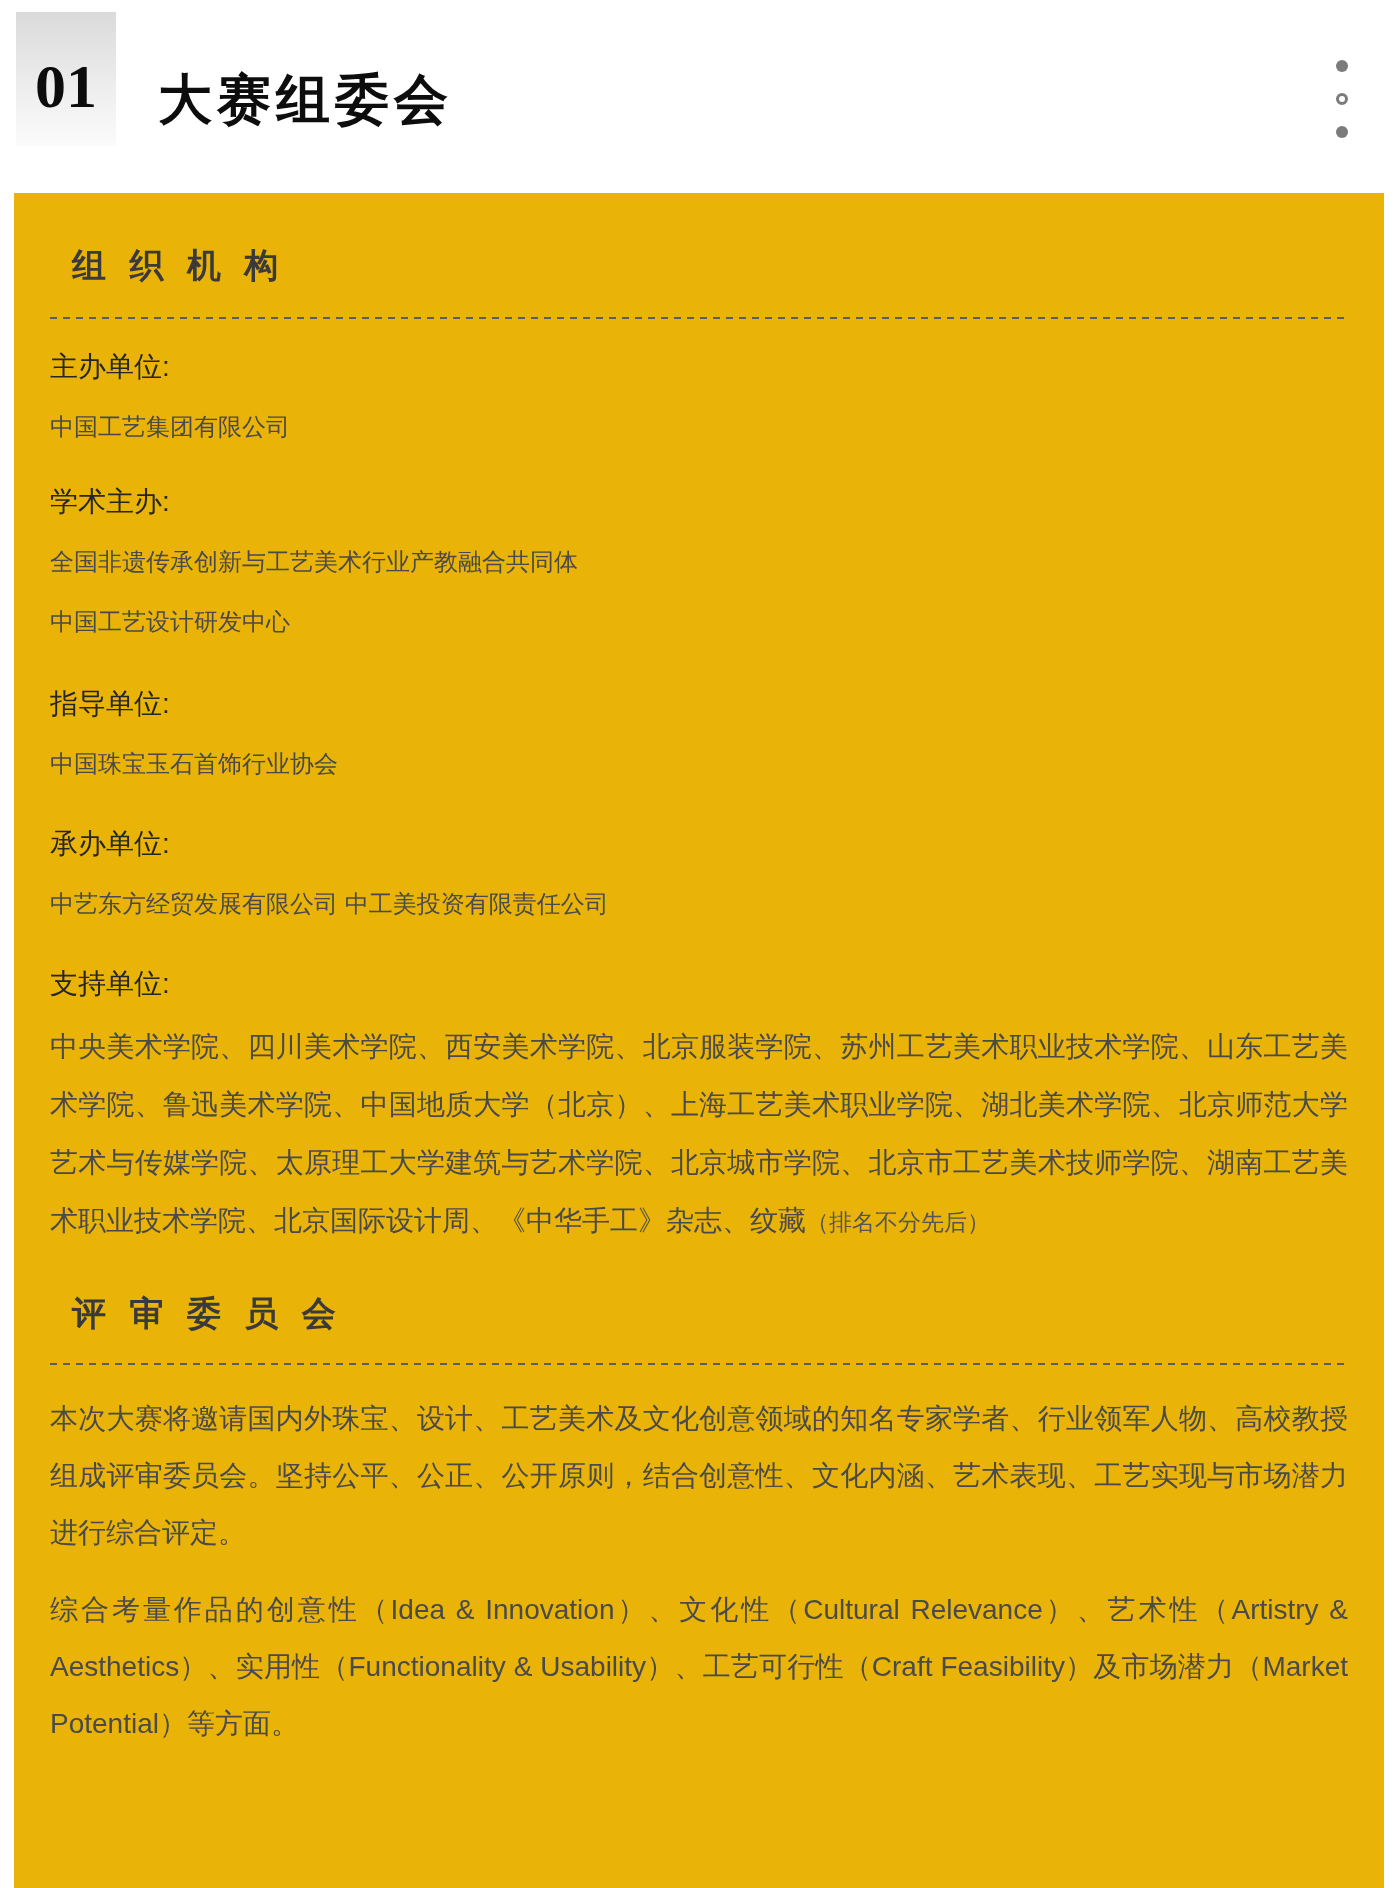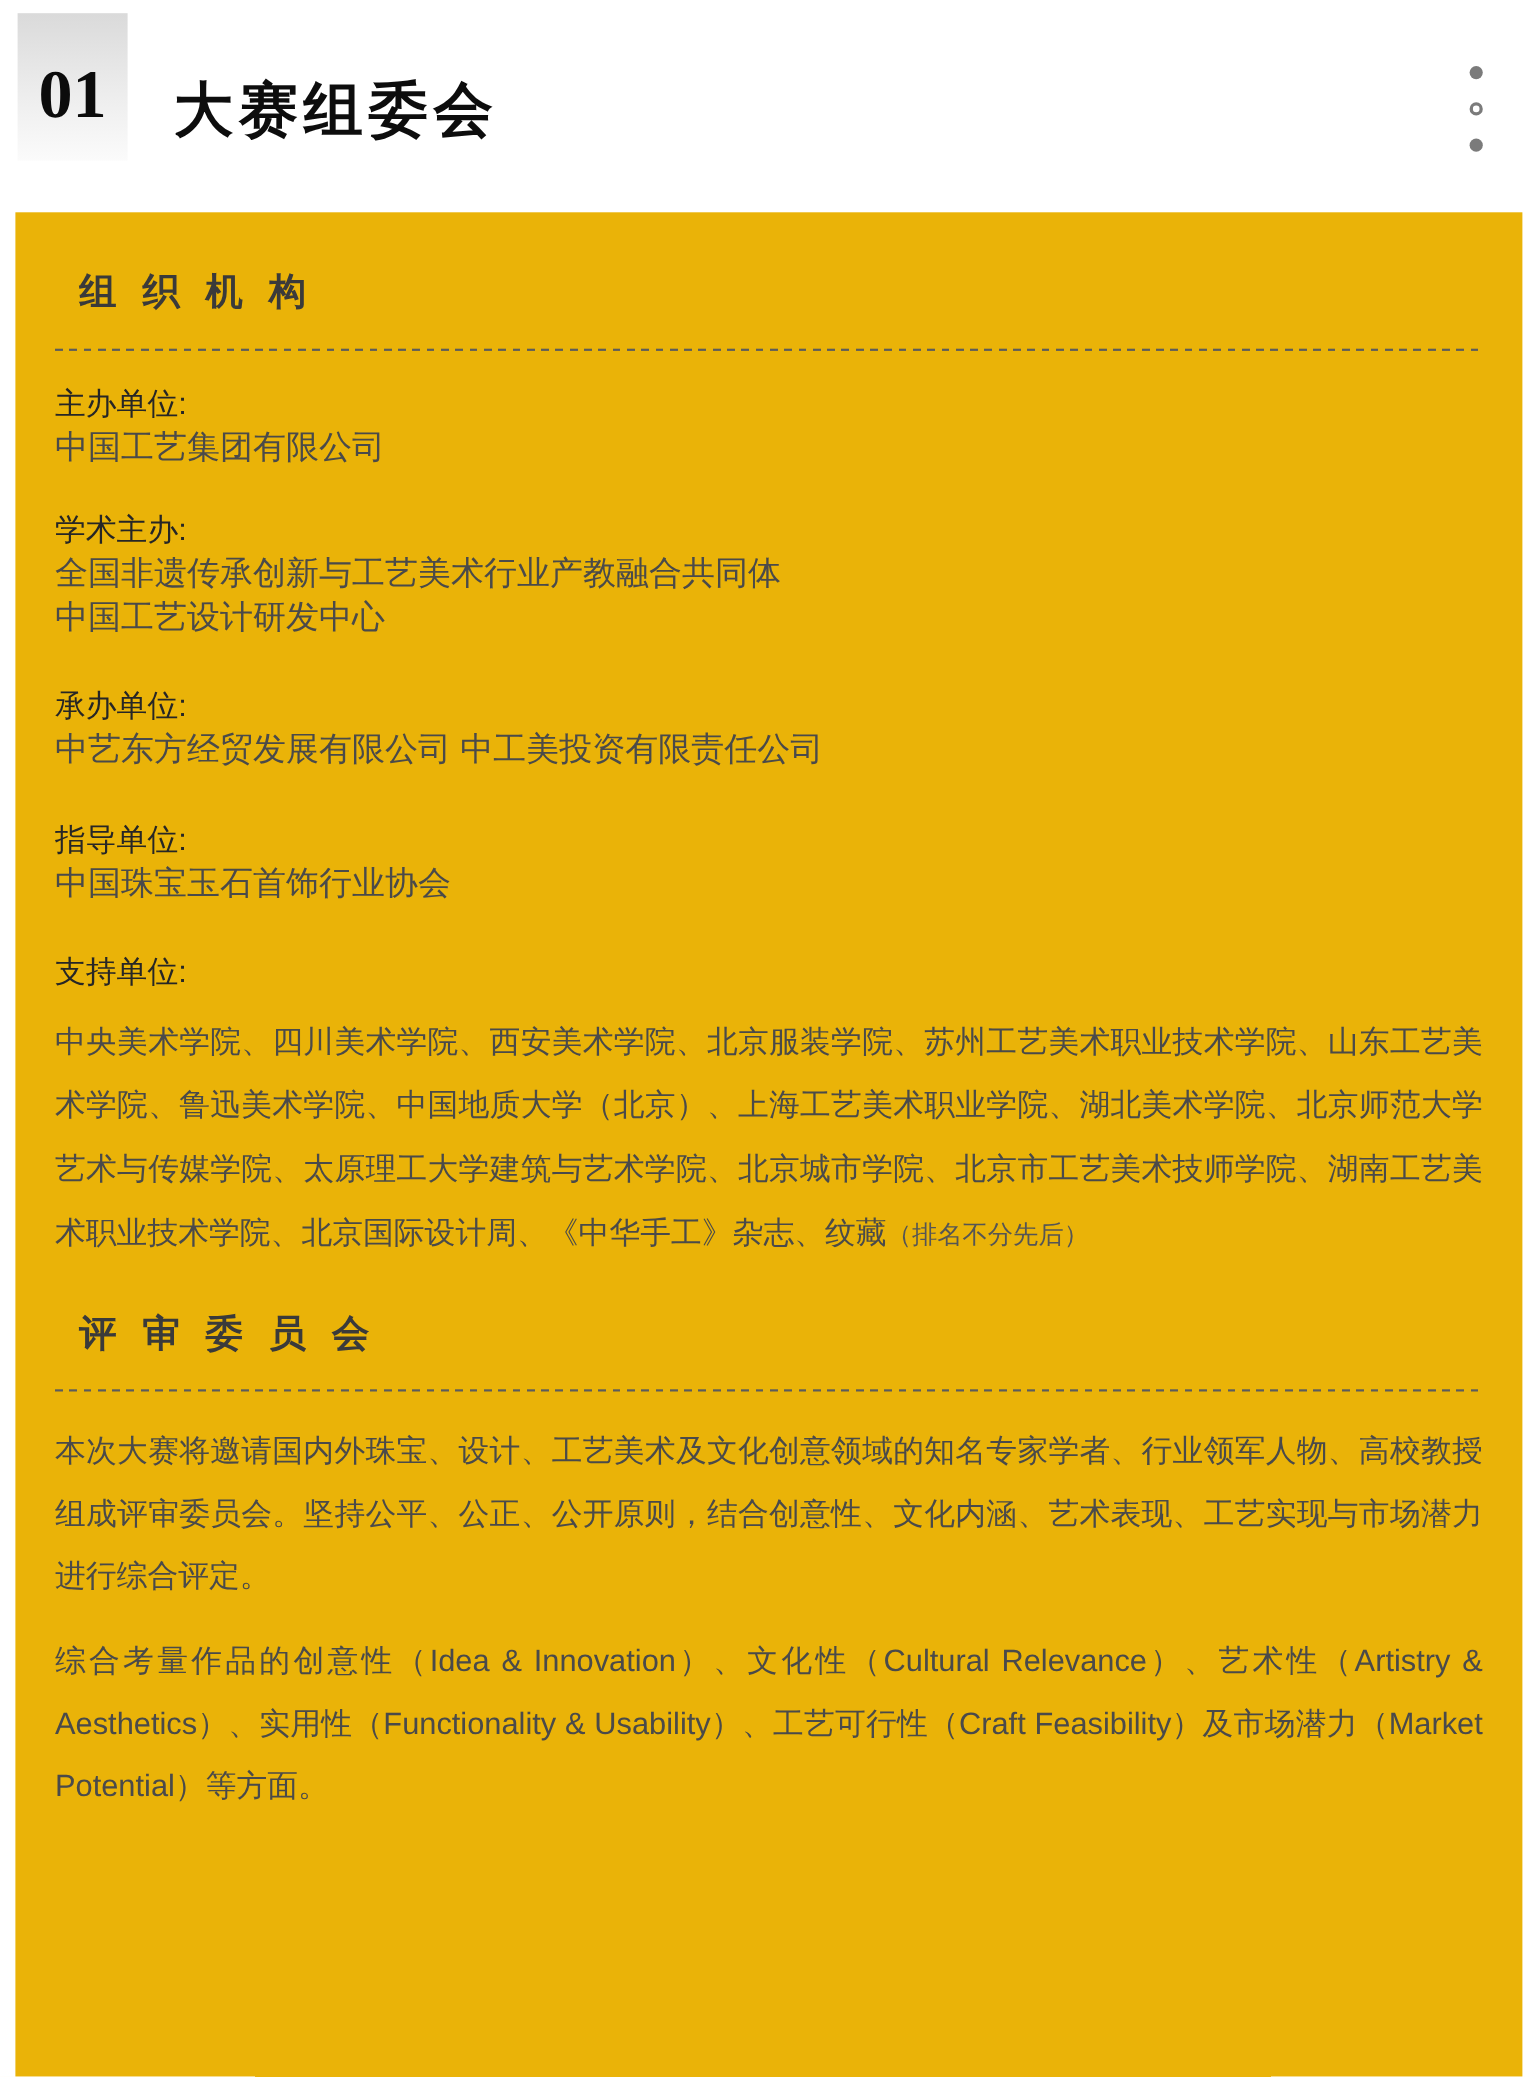--- a/index.html
+++ b/index.html
@@ -81,24 +81,25 @@
     font-weight: 400;
     color: #262626;
   }
   .g1 .group-label { margin-top: 28px; }
   .g2 .group-label { margin-top: 35px; }
   .g3 .group-label { margin-top: 42px; }
   .g4 .group-label { margin-top: 40px; }
   .g5 .group-label { margin-top: 40px; }
 
   .group-line {
-    font-size: 30px;
+    font-size: 24px;
     line-height: 40px;
     font-weight: 400;
     color: #4a4a4a;
+    margin-top: 20px;
   }
   .g1 .group-line:first-of-type { margin-top: 18px; }
   .g2 .group-line:first-of-type { margin-top: 22px; }
   .g3 .group-line:first-of-type { margin-top: 15px; }
 
   .support-list {
     margin-top: 14px;
     font-size: 28px;
     line-height: 58px;
     font-weight: 400;
@@ -147,28 +148,28 @@
         <p class="group-label">主办单位:</p>
         <p class="group-line">中国工艺集团有限公司</p>
       </div>
 
       <div class="group g2">
         <p class="group-label">学术主办:</p>
         <p class="group-line">全国非遗传承创新与工艺美术行业产教融合共同体</p>
         <p class="group-line">中国工艺设计研发中心</p>
       </div>
 
+      <div class="group g3">
+        <p class="group-label">指导单位:</p>
+        <p class="group-line">中国珠宝玉石首饰行业协会</p>
+      </div>
+
       <div class="group g4">
         <p class="group-label">承办单位:</p>
         <p class="group-line">中艺东方经贸发展有限公司 中工美投资有限责任公司</p>
-      </div>
-
-      <div class="group g3">
-        <p class="group-label">指导单位:</p>
-        <p class="group-line">中国珠宝玉石首饰行业协会</p>
       </div>
 
       <div class="group g5">
         <p class="group-label">支持单位:</p>
         <p class="support-list"><span>中央美术学院、四川美术学院、西安美术学院、北京服装学院、苏州工艺美术职业技术学院、山东工艺美术学院、鲁迅美术学院、中国地质大学（北京）、上海工艺美术职业学院、湖北美术学院、北京师范大学艺术与传媒学院、太原理工大学建筑与艺术学院、北京城市学院、北京市工艺美术技师学院、湖南工艺美术职业技术学院、北京国际设计周、《中华手工》杂志、纹藏</span><span class="support-suffix">（排名不分先后）</span></p>
       </div>
     </section>
 
     <section class="jury">
       <h2 class="section-heading">评 审 委 员 会</h2>

